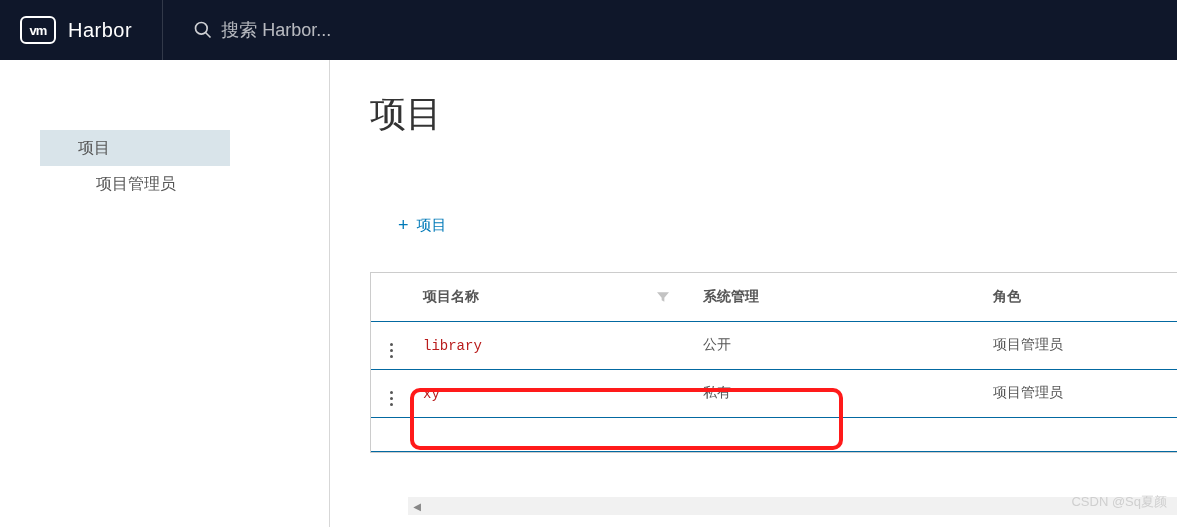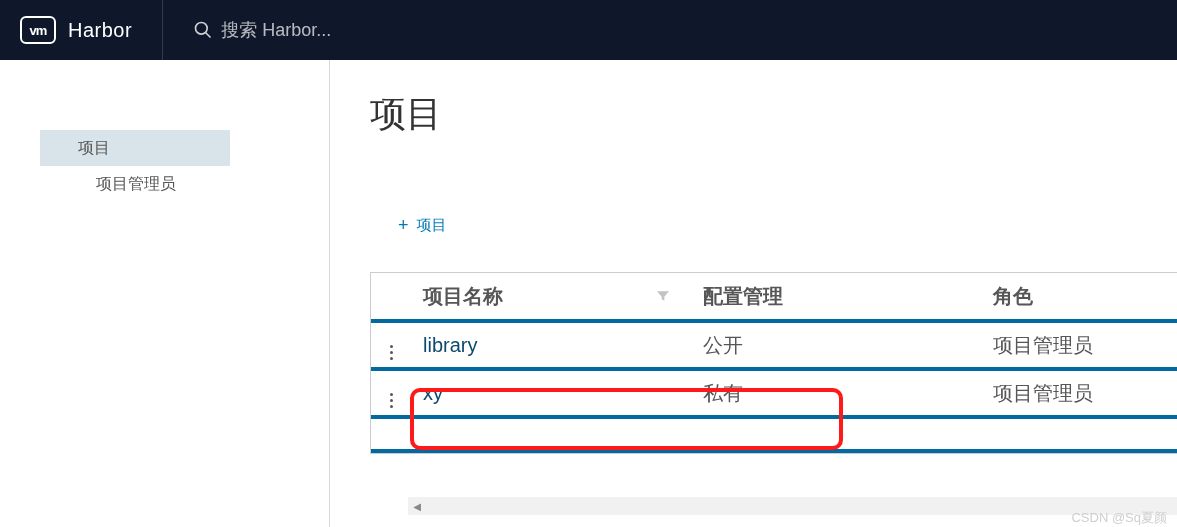--- a/index.html
+++ b/index.html
@@ -138,22 +138,22 @@
     }
     table {
       border-collapse: collapse;
       width: 100%;
       min-width: 900px;
     }
     th, td {
       text-align: left;
       padding: 0 12px;
       height: 48px;
-      border-bottom: 4px solid #0369a1;
-      font-size: 20px;
+      border-bottom: 1px solid #0369a1;
+      font-size: 14px;
     }
     th {
       font-weight: 600;
       color: #565656;
       position: relative;
     }
     .col-action { width: 40px; text-align: center; }
     .col-name { width: 280px; }
     .col-access { width: 290px; }
     .col-role { width: auto; }
@@ -172,22 +172,23 @@
       gap: 3px;
       cursor: pointer;
     }
     .dots-icon span {
       width: 3px;
       height: 3px;
       background: #565656;
       border-radius: 50%;
     }
     .proj-link {
-      color: #0c4a6e;
+      color: #b91c1c;
       cursor: pointer;
+      font-family: Liberation Mono, monospace;
     }
     .highlight-box {
       position: absolute;
       border: 4px solid #ff1a1a;
       border-radius: 10px;
       pointer-events: none;
       left: 410px;
       top: 388px;
       width: 433px;
       height: 62px;
@@ -211,21 +212,21 @@
       font-size: 10px;
       color: #888;
     }
     .scroll-track {
       flex: 1;
       height: 18px;
       background: #f1f1f1;
     }
     .watermark {
       position: absolute;
-      bottom: 0;
+      bottom: 16px;
       right: 10px;
       font-size: 13px;
       color: #cfcfcf;
       font-family: Arial, sans-serif;
     }
   </style>
 </head>
 <body>
 
 <div class="header">
@@ -265,21 +266,21 @@
         <thead>
           <tr>
             <th class="col-action"></th>
             <th class="col-name">
               <span>项目名称</span>
               <svg class="filter-icon" viewBox="0 0 24 24" fill="#888">
                 <path d="M3 5h18l-7 8v6l-4-2v-4z"></path>
               </svg>
             </th>
             <th class="col-access">
-              <span>配置管理</span>
+              <span>系统管理</span>
             </th>
             <th class="col-role">
               <span>角色</span>
             </th>
           </tr>
         </thead>
         <tbody>
           <tr>
             <td class="col-action">
               <div class="dots-icon">

